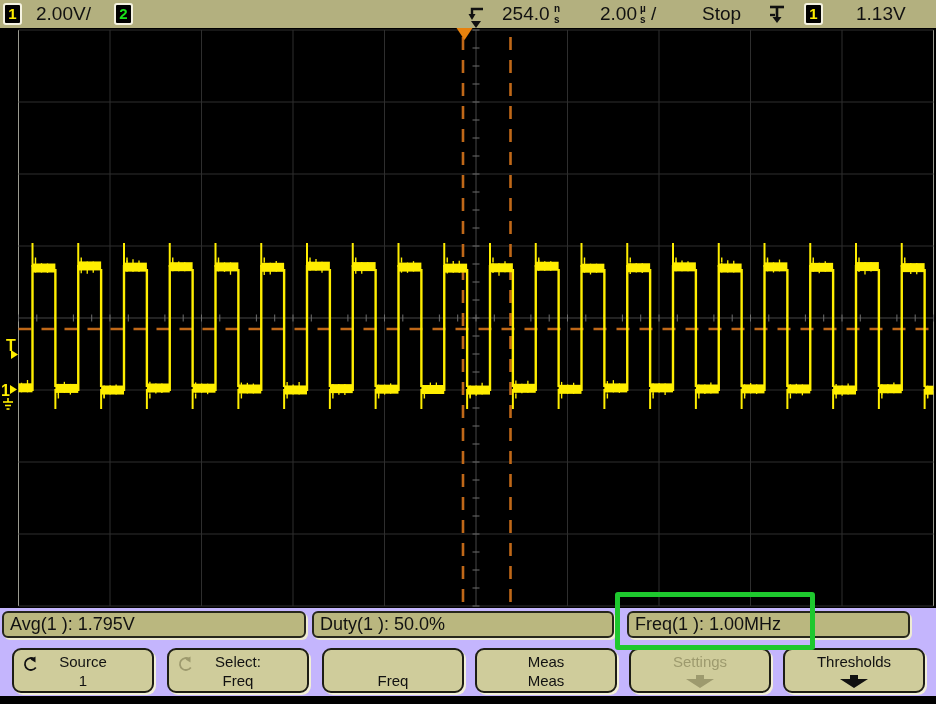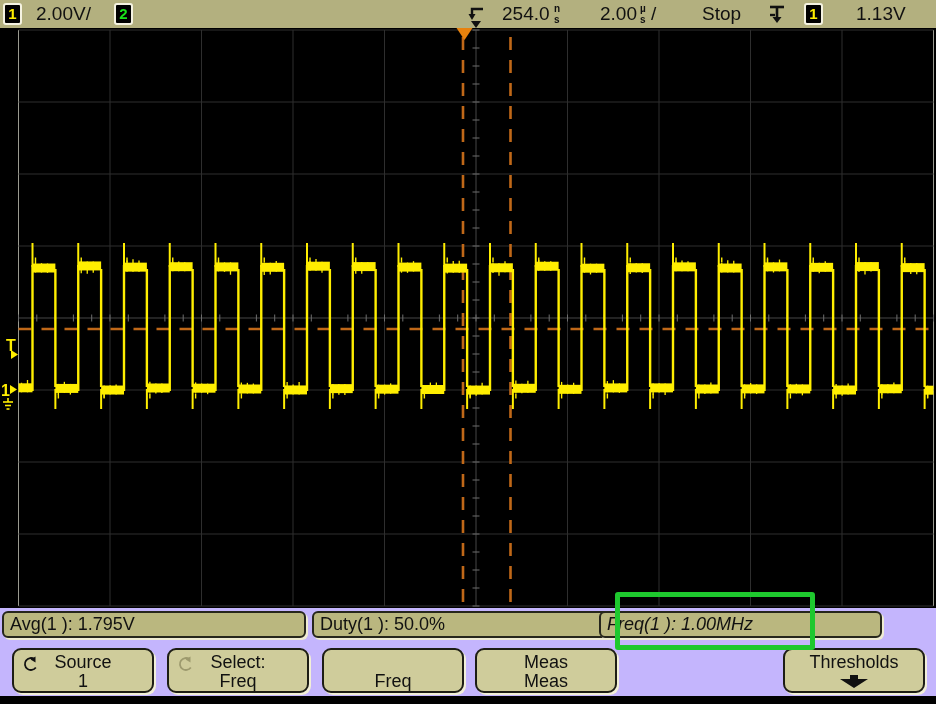--- a/index.html
+++ b/index.html
@@ -17,21 +17,21 @@
          border-right:5px solid transparent;border-top:7px solid #111;}
   
   .scope{position:absolute;top:28px;left:0;width:936px;height:580px;background:#000;}
   
   .bottom-panel{position:absolute;top:608px;left:0;width:936px;height:88px;background:#c4b5fd;}
   .meas-box{position:absolute;top:3px;height:27px;background:#bab77f;border:2px solid #26261c;
             border-radius:6px;box-sizing:border-box;box-shadow:2px 2px 0 #eeebd2;
             font-size:18px;line-height:23px;padding-left:6px;white-space:pre;}
   .softkey{position:absolute;top:40px;width:142px;height:45px;background:#cfcc9b;
            border:2px solid #1d1d15;border-radius:9px;box-sizing:border-box;
-           box-shadow:2px 2px 0 #f2efd8;text-align:center;font-size:18px;cursor:pointer;}
+           box-shadow:2px 2px 0 #f2efd8;text-align:center;font-size:15px;cursor:pointer;}
   .softkey .l1{position:absolute;top:2px;left:0;right:0;line-height:20px;}
   .softkey .l2{position:absolute;top:21px;left:0;right:0;line-height:20px;}
   .softkey.disabled{color:#9d9a6e;}
   .knob{position:absolute;left:8px;top:6px;}
   .menu-arrow{position:absolute;left:50%;margin-left:-14px;top:25px;}
   .hl-box{position:absolute;left:615px;top:592px;width:200px;height:58px;border:5px solid #1ec82e;
           border-radius:3px;box-sizing:border-box;pointer-events:none;z-index:5;}
 </style>
 </head>
 <body>
@@ -471,21 +471,21 @@
       <line x1="924.625" y1="241" x2="924.625" y2="359" stroke="#ffee00" stroke-width="2.4"></line>
       <line x1="924.625" y1="361" x2="924.625" y2="381" stroke="#ffee00" stroke-width="2"></line>
       <line x1="927.625" y1="365.5" x2="927.625" y2="370.5" stroke="#ffee00" stroke-width="1.4"></line>
       <line x1="924.625" y1="362.1882747665346" x2="933.5" y2="362.1882747665346" stroke="#ffee00" stroke-width="9"></line>
       <line x1="927.625" y1="357.6882747665346" x2="927.625" y2="369.92755003496643" stroke="#ffee00" stroke-width="1.3"></line>
     </svg>
 
   <div class="bottom-panel">
     <div class="meas-box" style="left:2px;width:304px;">Avg(1 ): 1.795V</div>
     <div class="meas-box" style="left:312px;width:302px;">Duty(1 ): 50.0%</div>
-    <div class="meas-box" style="left:599px;width:283px;font-style:italic;">Freq(1 ): 1.00MHz</div>
+    <div class="meas-box" style="left:627px;width:283px;">Freq(1 ): 1.00MHz</div>
 
     <div class="softkey" style="left:12px;">
       <svg class="knob" width="17" height="17" viewBox="0 0 17 17">
         <path d="M12.5,3.2 A6,6 0 1 0 13.8,11.5" stroke="#111" stroke-width="1.8" fill="none"></path>
         <polygon points="13.5,0.5 13.5,6.5 8.5,3.5" fill="#111"></polygon>
       </svg>
       <div class="l1">Source</div>
       <div class="l2">1</div>
     </div>
 
@@ -500,20 +500,26 @@
 
     <div class="softkey" style="left:322px;">
       <div class="l2">Freq</div>
     </div>
 
     <div class="softkey" style="left:475px;">
       <div class="l1">Meas</div>
       <div class="l2">Meas</div>
     </div>
 
+    <div class="softkey disabled" style="left:629px;">
+      <div class="l1">Settings</div>
+      <svg class="menu-arrow" width="28" height="13" viewBox="0 0 28 13">
+        <polygon points="0,4 10,4 10,0 18,0 18,4 28,4 14,13" fill="#9d9a6e"></polygon>
+      </svg>
+    </div>
 
     <div class="softkey" style="left:783px;padding-left:48px;">
       <div class="l1">Thresholds</div>
       <svg class="menu-arrow" width="28" height="13" viewBox="0 0 28 13">
         <polygon points="0,4 10,4 10,0 18,0 18,4 28,4 14,13" fill="#111"></polygon>
       </svg>
     </div>
   </div>
 
   <div class="hl-box"></div>

